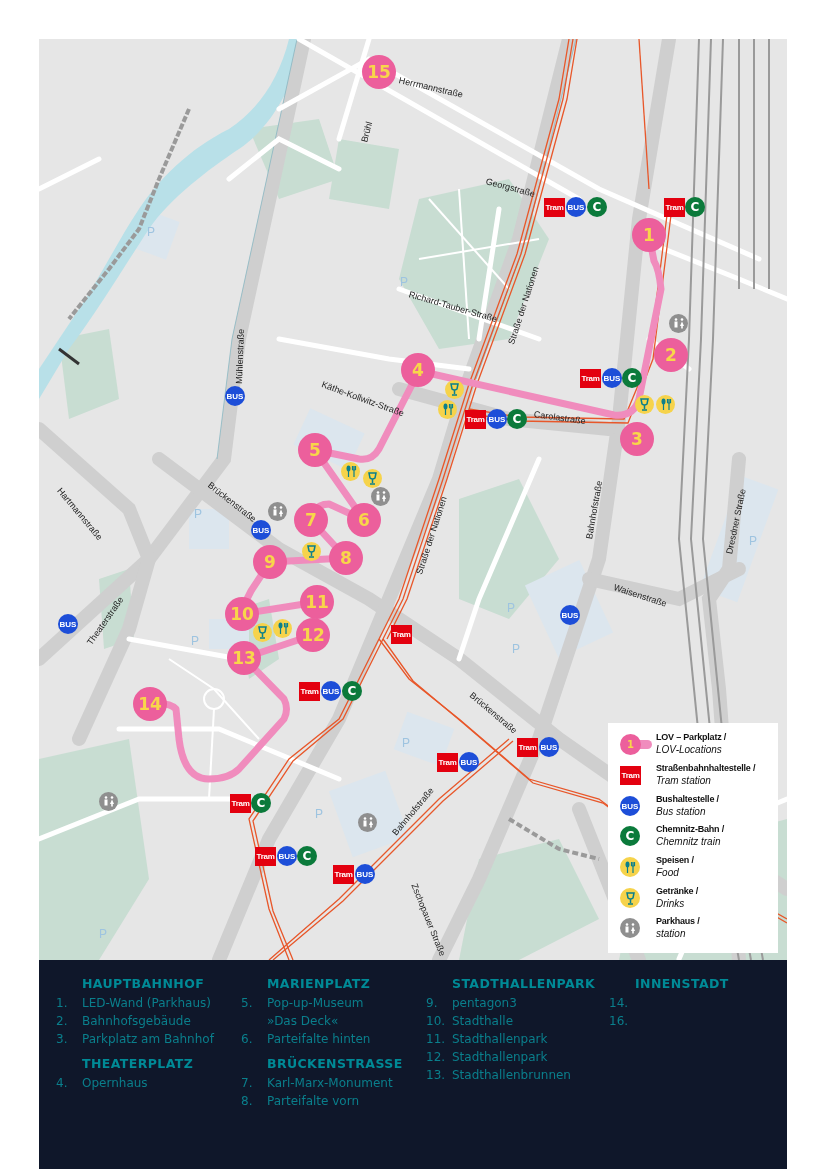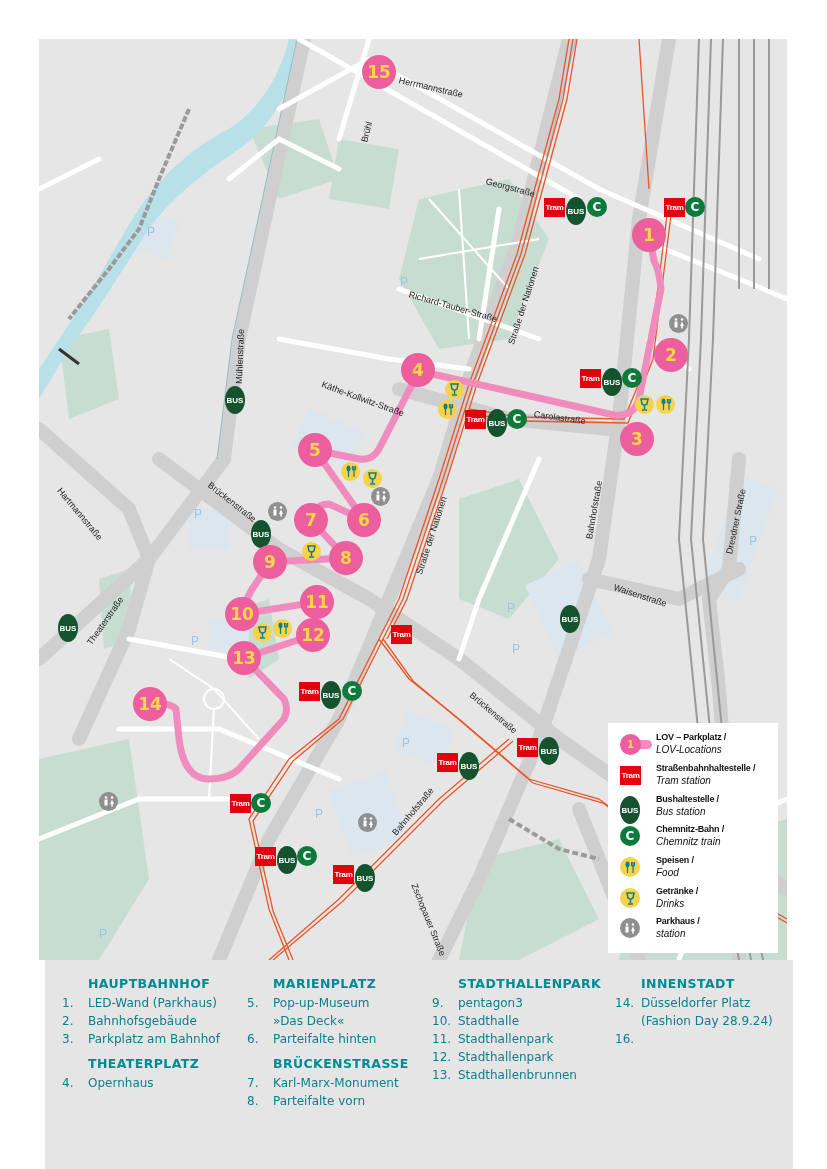--- a/index.html
+++ b/index.html
@@ -2,30 +2,30 @@
 <html><head>
 <meta charset="utf-8">
 <style>
   html, body { margin:0; padding:0; background:#ffffff; }
   body { width:827px; height:1169px; position:relative; overflow:hidden; font-family:"DejaVu Sans", sans-serif; }
   .map { position:absolute; left:39px; top:39px; width:748px; height:921px; background:#e6e6e6; overflow:hidden; }
   .map svg.base { position:absolute; left:0; top:0; }
   .street-label { position:absolute; font-family:"Liberation Sans", sans-serif; font-size:9px; color:#222; white-space:nowrap; transform-origin:left center; }
   .marker { position:absolute; width:34px; height:34px; border-radius:50%; background:#ec5f9c; color:#f8d64a; font-family:"DejaVu Sans", sans-serif; font-weight:bold; font-size:17px; display:flex; align-items:center; justify-content:center; transform:translate(-50%,-50%); }
   .tram { position:absolute; width:21px; height:19px; background:#e3000f; color:#fff; font-family:"Liberation Sans", sans-serif; font-weight:bold; font-size:8px; display:flex; align-items:center; justify-content:center; letter-spacing:-0.3px; }
-  .bus { position:absolute; width:20px; height:28px; border-radius:50%; background:#14532d; color:#fff; font-family:"Liberation Sans", sans-serif; font-weight:bold; font-size:8px; display:flex; align-items:center; justify-content:center; }
+  .bus { position:absolute; width:20px; height:20px; border-radius:50%; background:#1d4ed8; color:#fff; font-family:"Liberation Sans", sans-serif; font-weight:bold; font-size:8px; display:flex; align-items:center; justify-content:center; }
   .cbahn { position:absolute; width:20px; height:20px; border-radius:50%; background:#0b7a3b; color:#fff; font-family:"DejaVu Sans", sans-serif; font-weight:bold; font-size:12px; display:flex; align-items:center; justify-content:center; }
   .food, .drink { position:absolute; width:19px; height:19px; border-radius:50%; background:#f6d34b; display:flex; align-items:center; justify-content:center; }
   .toilet { position:absolute; width:19px; height:19px; border-radius:50%; background:#8f8f8f; display:flex; align-items:center; justify-content:center; }
   .legend { position:absolute; left:608px; top:723px; width:170px; height:230px; background:#ffffff; }
   .legend-row { position:absolute; left:0; width:170px; height:30px; }
   .legend-row .ico { position:absolute; left:12px; top:5px; }
   .legend-row .t1 { position:absolute; left:48px; top:3px; font-family:"Liberation Sans", sans-serif; font-weight:bold; font-size:9px; color:#111; letter-spacing:-0.2px; }
   .legend-row .t2 { position:absolute; left:48px; top:15px; font-family:"Liberation Sans", sans-serif; font-style:italic; font-size:10px; color:#111; }
-  .list-area { position:absolute; left:45px; top:960px; width:748px; height:209px; background:#e5e5e5; }
+  .list-area { position:absolute; left:39px; top:960px; width:748px; height:209px; background:#0f172a; }
   .col { position:absolute; top:16px; }
   .col-title { font-family:"DejaVu Sans", sans-serif; font-weight:bold; font-size:12.5px; color:#008a96; letter-spacing:0.4px; margin-left:26px; height:18px; }
   .item { display:flex; font-family:"DejaVu Sans", sans-serif; font-size:12px; color:#0a7f8c; line-height:18px; }
   .item .num { width:26px; flex:none; }
   .item .txt { white-space:pre-line; }
   .gap { height:8px; }
 </style>
 </head>
 <body>
 
@@ -457,20 +457,18 @@
     <div class="item">
         <span class="num">13.</span>
         <span class="txt">Stadthallenbrunnen</span>
       </div>
   </div>
 
   <div class="col" style="left:570px;">
     <div class="col-title">INNENSTADT</div>
     <div class="item">
         <span class="num">14.</span>
-        <span class="txt">Düsseldorfer Platz
-(Fashion Day 28.9.24)</span>
       </div>
     <div class="item">
         <span class="num">16.</span>
       </div>
   </div>
 </div>
 
 </body></html>

